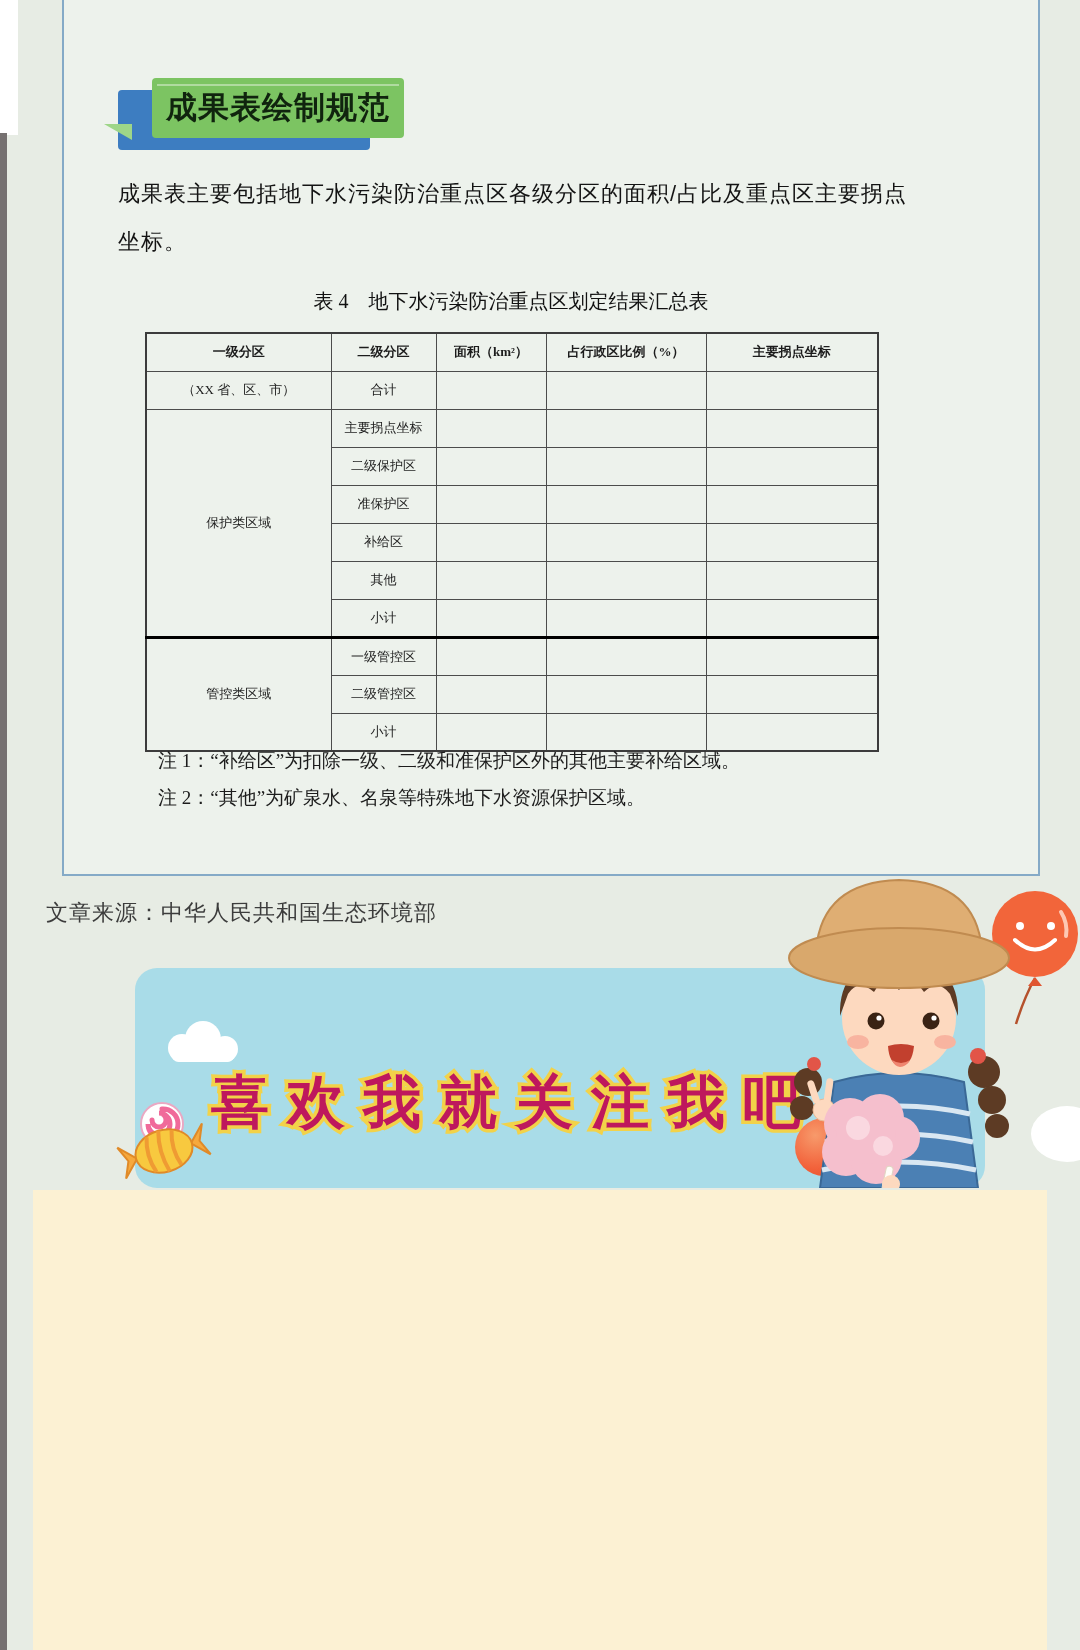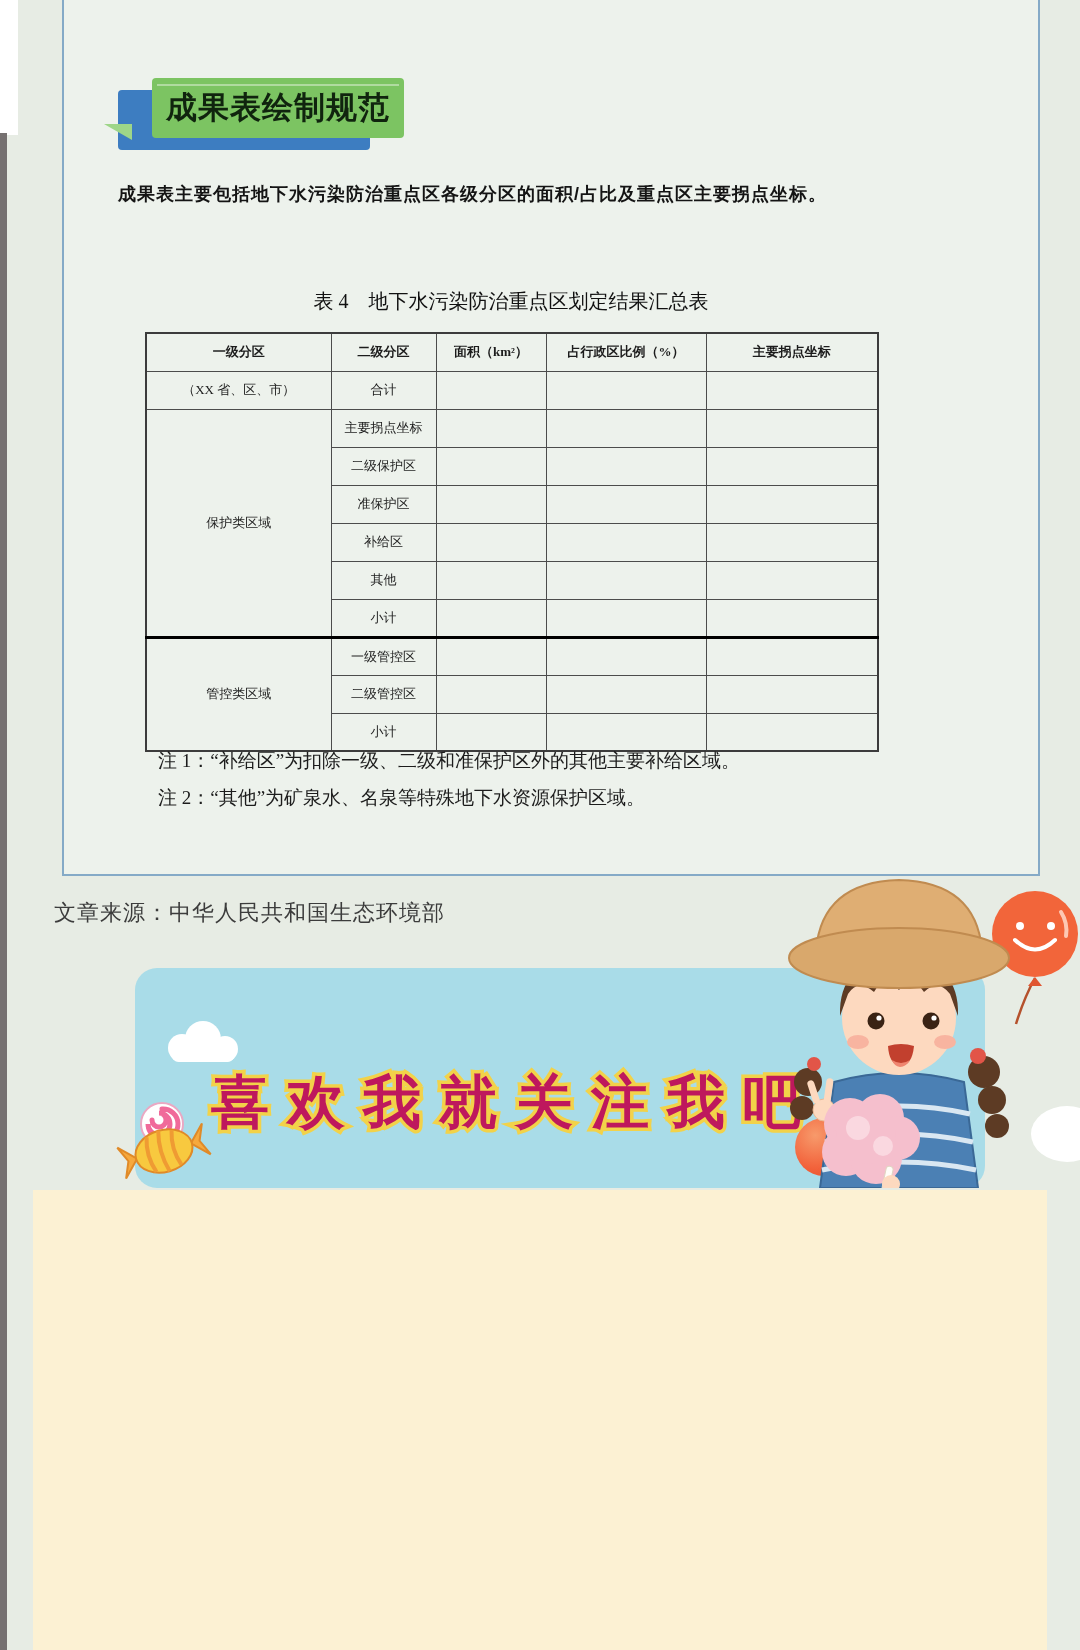--- a/index.html
+++ b/index.html
@@ -18,38 +18,38 @@
                   background:#3d7dc1; border-radius:4px; }
   .badge-face { position:absolute; left:106px; top:78px; width:252px; height:60px;
                 background:#7cc462; border-radius:4px; display:flex; align-items:center; justify-content:center;
                 font-size:31px; font-weight:700; color:#10240e; letter-spacing:1px;margin-left:46px; }
   .badge-face::before { content:""; position:absolute; top:6px; left:5px; right:5px; height:2px;
                         background:rgba(255,255,255,.4); }
   .badge-fold { position:absolute; left:104px; top:124px; width:0; height:0;
                 border-left:28px solid transparent; border-top:16px solid #9ed688; }
 
   .intro { position:absolute; left:118px; top:170px; width:812px;
-           font-size:18px; font-weight:700; color:#141414; line-height:48px; letter-spacing:1px; }
+           font-size:22px; font-weight:400; color:#141414; line-height:48px; letter-spacing:1px; }
 
   .tbl-title { position:absolute; left:145px; top:288px; width:732px; text-align:center;
                font-family:"Liberation Serif", serif; font-weight:400; font-size:20px; color:#111; }
 
   table.summary { position:absolute; left:145px; top:324px; width:732px;
                   border-collapse:collapse; table-layout:fixed; background:transparent;
                   font-family:"Liberation Serif", serif; font-size:13px; color:#1c1c1c;
                   text-align:center; border:2px solid #3c3c3c;margin-top:8px; }
   table.summary th, table.summary td { border:1px solid #4c4c4c; height:38px; padding:0 4px; }
   table.summary th { font-weight:700; }
   table.summary tr.group-start td { border-top:3px solid #000000; }
   col.c1{width:185px} col.c2{width:105px} col.c3{width:110px} col.c4{width:160px} col.c5{width:172px}
 
   .notes { position:absolute; left:158px; top:742px; font-family:"Liberation Serif", serif;
            font-weight:400; font-size:19px; color:#1c1c1c; line-height:37px; }
 
-  .source { position:absolute; left:54px; top:898px; font-size:22px; color:#3c3c3c; letter-spacing:1px; }
+  .source { position:absolute; left:46px; top:898px; font-size:22px; color:#3c3c3c; letter-spacing:1px; }
 
   
   .banner { position:absolute; left:135px; top:968px; width:850px; height:220px;
             background:#a9dce8; border-radius:22px; }
   .cloud { position:absolute; left:158px; top:1016px; width:90px; height:50px; }
   .banner-text { position:absolute; left:172px; top:1064px; width:668px; text-align:center;
                  font-size:58px; font-weight:900; letter-spacing:18px; text-indent:18px;
                  color:#be185d; -webkit-text-stroke:7px #f2d249; paint-order:stroke fill; }
   .lolli { position:absolute; left:136px; top:1098px; width:54px; height:62px; }
   .candy { position:absolute; left:114px; top:1118px; width:100px; height:66px; }

